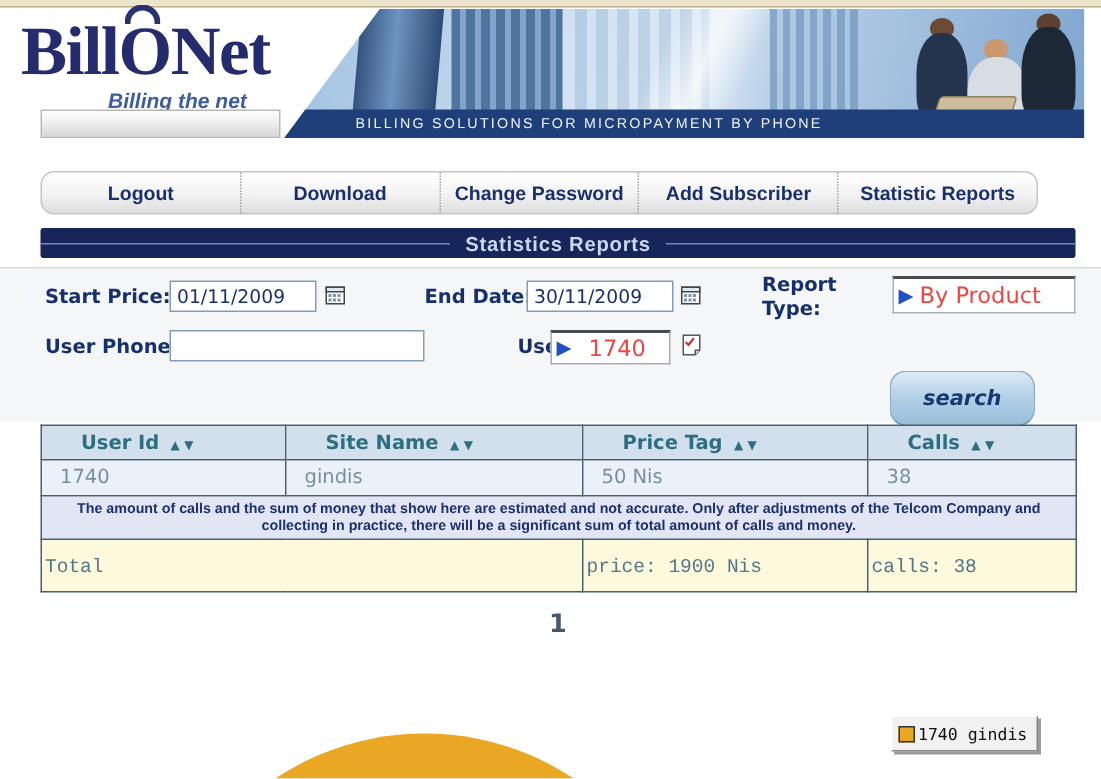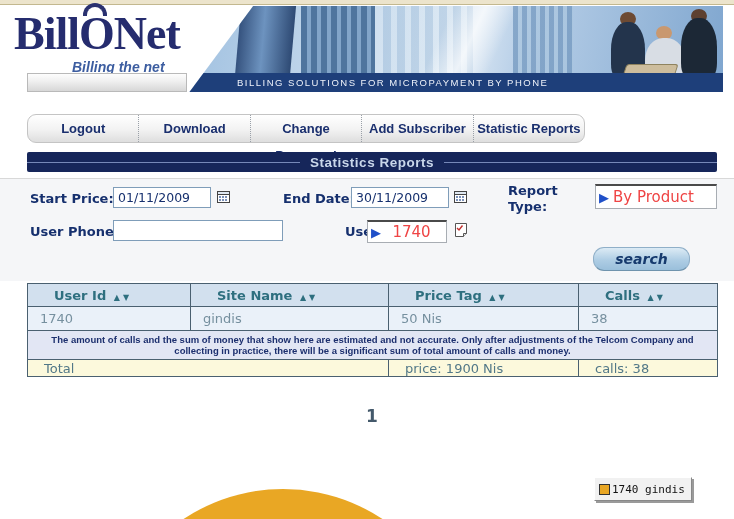--- a/index.html
+++ b/index.html
@@ -43,22 +43,22 @@
   .p2h { left:473px; top:20px; width:16px; height:14px; background:#c9986f; border-radius:50%; }
   .p3 { left:498px; top:12px; width:36px; height:64px; background:#1c2836; }
   .p3h { left:508px; top:3px; width:16px; height:14px; background:#5d4030; border-radius:50%; }
   .laptop { position:absolute; left:440px; top:58px; width:52px; height:22px; background:#cdbd9d;
     border:1px solid #8f835f; border-radius:3px; transform:skewX(-18deg); }
   .banner-strip { position:absolute; left:0; bottom:0; width:540px; height:19px; background:#1e3f7a; }
   .banner-strip span { display:block; padding-left:54px; line-height:19px; font-size:9.5px;
     letter-spacing:1.5px; color:#eef2fa; font-family:"Liberation Sans", sans-serif; }
 
   
-  .nav { position:absolute; left:27px; top:114px; width:558px; height:29px; display:flex;
-    background:linear-gradient(#ffffff,#f2f2f2 55%,#dedede); border:1px solid #c4c4c4; border-radius:9px; }
+  .nav { position:absolute; left:27px; top:114px; width:665px; height:29px; display:flex;
+    background:linear-gradient(#ffffff,#f2f2f2 55%,#dedede); border:1px solid #c4c4c4; border-radius:9px;justify-content:center; }
   .nav-item { flex:1; text-align:center; line-height:27px; font-family:"Liberation Sans", sans-serif;
     font-weight:bold; font-size:13px; color:#1a2f6e; cursor:pointer; }
   .nav-item + .nav-item { border-left:1px dotted #9aa0a8; }
 
   
   .title-bar { position:absolute; left:27px; top:152px; width:690px; height:20px; background:#16265a;
     border-radius:2px; display:flex; align-items:center; }
   .title-rule { flex:1; height:1px; background:#7688b8; }
   .title-text { padding:0 10px; font-weight:bold; font-size:13.5px; color:#c9d7ea;
     font-family:"Liberation Sans", sans-serif; letter-spacing:.5px; }
@@ -67,37 +67,37 @@
   .form-panel { position:absolute; left:0; top:178px; width:734px; height:103px;
     background:#f5f6f8; border-top:1px solid #d8d8d8; }
   .flabel { position:absolute; font-weight:bold; font-size:13px; color:#16306e; }
   .txt-input { position:absolute; height:21px; border:1px solid #7f9db9; background:#fff;
     font-family:"DejaVu Sans", sans-serif; font-size:12.5px; color:#16306e; padding:0 4px; }
   .icon-btn { position:absolute; width:16px; height:16px; cursor:pointer; }
   .selbox { position:absolute; background:#fff; border:1px solid #a8adb3; border-top:2px solid #4a4a4a;
     display:flex; align-items:center; cursor:pointer; }
   .tri { color:#2050c8; font-size:13px; line-height:1; margin:0 4px 0 3px; }
   .selval { font-size:15px; color:#ef4444; }
-  .search-btn { position:absolute; left:593px; top:247px; width:97px; height:24px; border-radius:11px;
+  .search-btn { position:absolute; left:593px; top:247px; width:97px; height:37px; border-radius:11px;
     background:linear-gradient(#dcebf5,#aecde4 55%,#9abfdb); border:1px solid #8fafc8;
     border-bottom-color:#6f93ad; font-style:italic; font-weight:bold; font-size:14px; color:#163a6e;
     font-family:"DejaVu Sans", sans-serif; cursor:pointer; text-align:center; line-height:18px; }
 
   
   .stats-table { position:absolute; left:27px; top:283px; width:690px; border-collapse:collapse;
     table-layout:fixed; }
   .stats-table td, .stats-table th { border:1px solid #4a6070; overflow:hidden; white-space:nowrap; }
   .stats-table th { height:23px; background:#d2e0ee; text-align:left; padding-left:26px;
     font-size:13px; color:#2e6f7f; cursor:pointer; }
   .sort { font-size:8px; color:#2e6f7f; cursor:pointer; margin-left:3px; }
   .row-data td { height:24px; background:#eaf1f9; font-size:13px; color:#76909f; padding-left:12px; }
   .row-note td { height:29px; background:#e2e6f4; font-family:"Liberation Sans", sans-serif;
     font-size:9.5px; font-weight:bold; color:#1c2f6e; text-align:center; padding:2px 10px;
     white-space:normal; line-height:11px; }
-  .row-total td { height:17px; background:#fcf9dc; font-size:13px; color:#527888; padding-left:16px; }
+  .row-total td { height:35px; background:#fcf9dc; font-size:13px; color:#527888; padding-left:2px;font-family:Liberation Mono, monospace; }
 
   
   .pagenum { position:absolute; left:27px; top:406px; width:690px; text-align:center;
     font-weight:bold; font-size:17px; color:#44596b; cursor:pointer; }
 
   
   .legend { position:absolute; left:594px; top:477px; height:24px; background:#f1f1f1;
     border:1px solid #888; border-top-color:#fff; border-left-color:#fff;
     box-shadow:2px 2px 0 #9a9a9a; display:flex; align-items:center; padding:0 6px 0 4px; }
   .legend-swatch { width:11px; height:11px; border:1px solid #333; margin-right:2px; }

